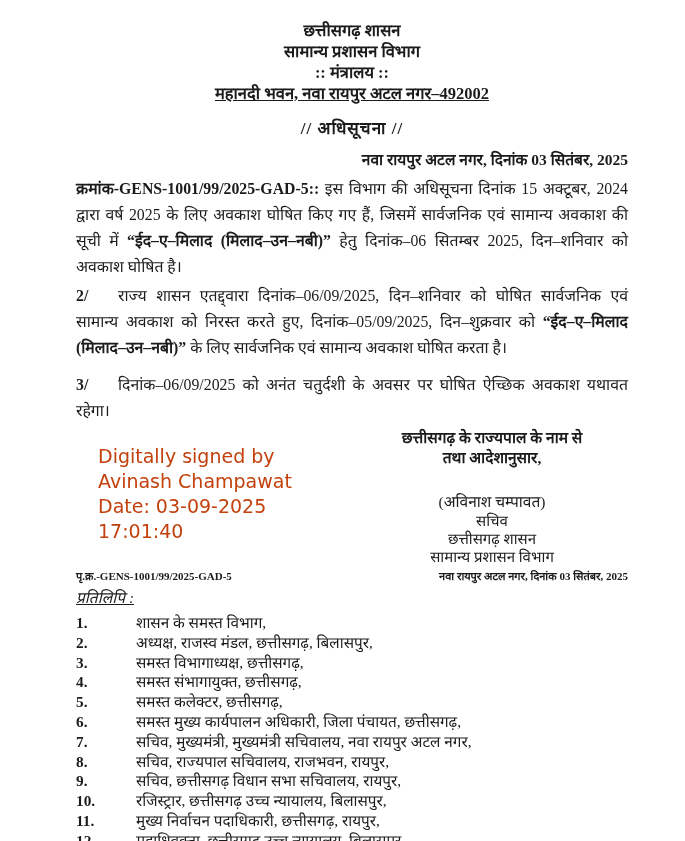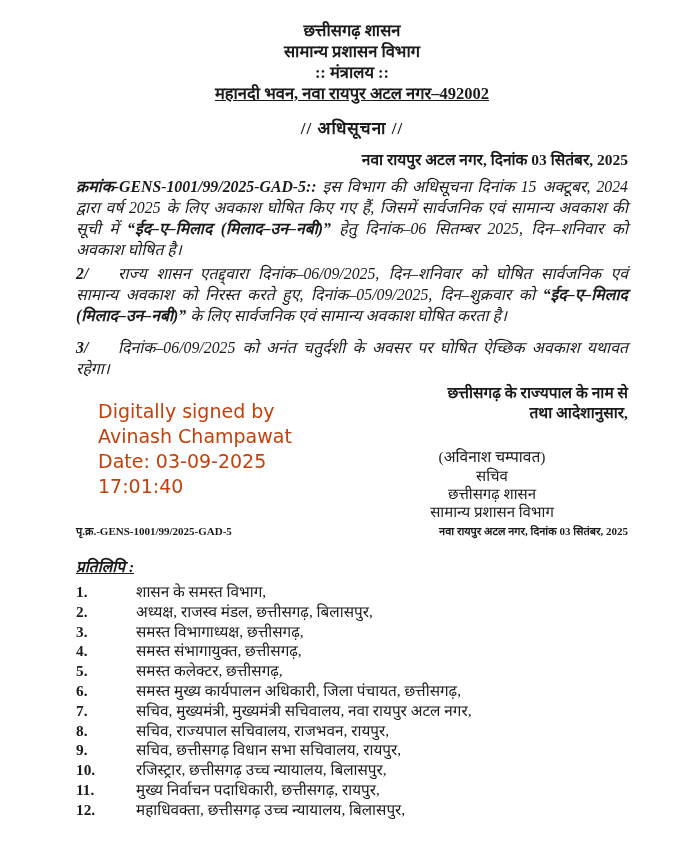--- a/index.html
+++ b/index.html
@@ -8,37 +8,37 @@
     width:685px; height:841px; overflow:hidden; background:#ffffff;
     color:#1b1b1b; font-family:"Liberation Serif", serif;
     padding:20px 57px 10px 76px; position:relative;
   }
   .bold { font-weight:700; }
   .underline { text-decoration:underline; }
   .center-block { text-align:center; }
   .h-line { font-size:16.5px; line-height:21px; font-weight:700; }
   .notif-title { margin-top:12px; text-align:center; font-size:17px; font-weight:700; letter-spacing:1px; }
   .date-line { margin-top:9px; text-align:right; font-size:15.5px; font-weight:700; }
-  .para { margin-top:6px; font-size:15.8px; line-height:21px; text-align:justify;font-style:italic; }
+  .para { margin-top:6px; font-size:15.8px; line-height:26px; text-align:justify; }
   .para.p2 { margin-top:3px; }
   .para.p3 { margin-top:11px; }
   .pnum { display:inline-block; width:42px; font-weight:700; }
   .latin { font-family:"Liberation Serif", serif; }
   .sig-section { margin-top:4px; display:flex; justify-content:space-between; align-items:flex-start; }
   .digital-sig {
     margin-left:22px; margin-top:16px;
     font-family:"DejaVu Sans", sans-serif; font-size:19px; line-height:25px; color:#c2410c;
   }
   .officer-block { width:272px; text-align:center; font-size:15.5px; }
-  .officer-block .order-line { font-weight:700; line-height:20px;text-align:right; }
+  .officer-block .order-line { font-weight:700; line-height:20px; }
   .officer-gap { height:24px; }
   .officer-name { font-weight:400; line-height:20px; }
   .officer-line { line-height:18px; font-size:15px; }
   .footer-ref-row { margin-top:2px; display:flex; justify-content:space-between; font-weight:700; font-size:11px; }
-  .copy-label { margin-top:17px; font-weight:700; font-style:italic; text-decoration:underline; font-size:15.5px; }
+  .copy-label { margin-top:3px; font-weight:400; font-style:italic; text-decoration:underline; font-size:15.5px; }
   .copy-list { margin-top:5px; }
   .copy-row { display:flex; font-size:15.3px; line-height:19.8px; }
   .copy-row .cnum { width:60px; font-weight:700; }
   .copy-row .ctext { flex:1; }
 </style>
 </head>
 <body>
 
 <div class="page">
 

